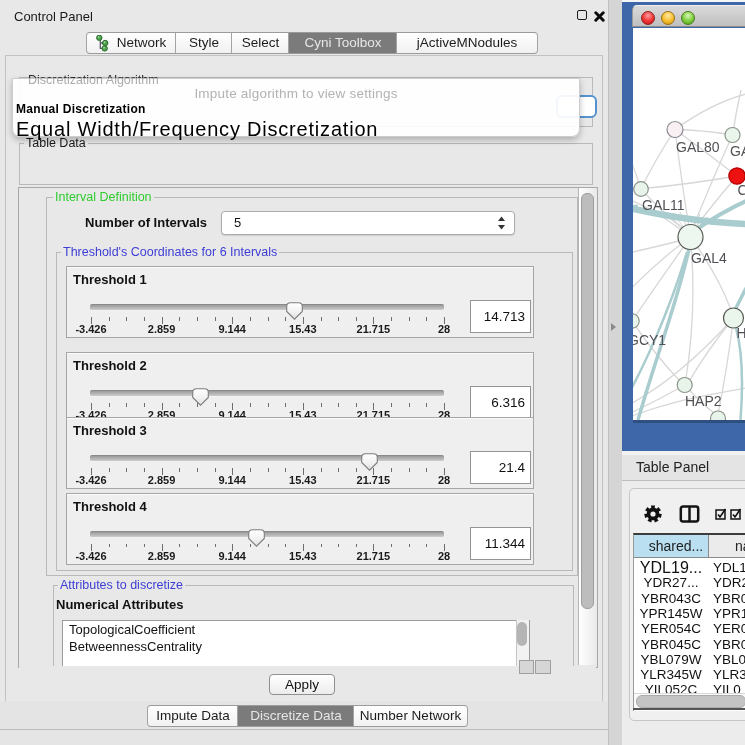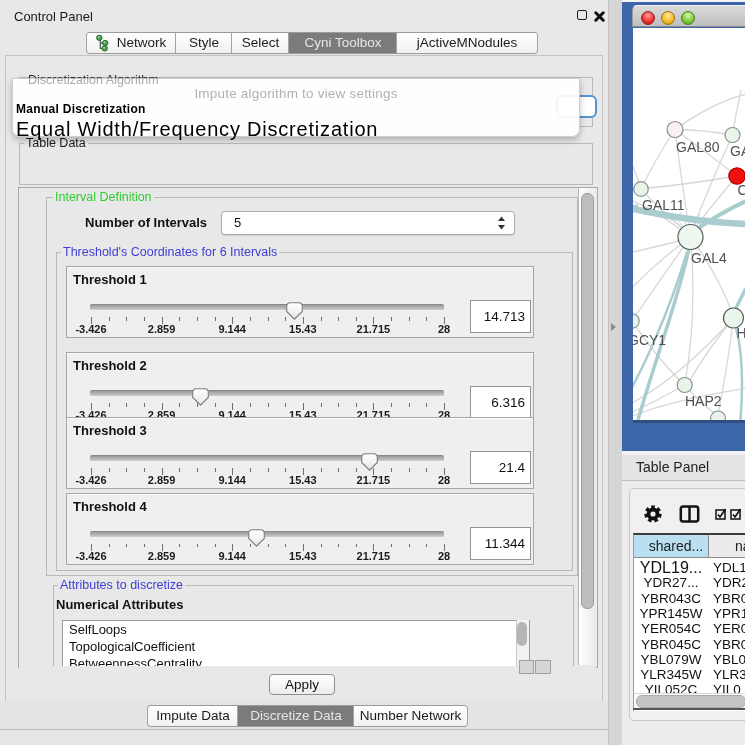--- a/index.html
+++ b/index.html
@@ -274,21 +274,20 @@
         </defs>
       <path d="M4.5 0.7 L12.5 0.7 Q16.3 0.7 16.3 4.5 L16.3 9.5 L8.5 17.2 L0.7 9.5 L0.7 4.5 Q0.7 0.7 4.5 0.7 Z" fill="url(#tg4)" stroke="#7d7d7d" stroke-width="1.1"></path>
       </svg>
   <div class="vbox">11.344</div>
 </div>
 
   <div class="gbox" style="left:53px;top:585px;width:519px;height:95px;border-bottom:none;"></div>
   <div class="glabel" style="left:58px;top:578px;color:#3d3dd6;">Attributes to discretize</div>
   <div class="abs" style="left:56px;top:597px;font-size:13px;font-weight:bold;color:#111;">Numerical Attributes</div>
   <div class="abs" style="left:62px;top:620px;width:466px;height:46px;background:#fff;border:1px solid #9c9c9c;overflow:hidden;">
-    <div class="listrow">SelfLoops</div>
     <div class="listrow">TopologicalCoefficient</div>
     <div class="listrow">BetweennessCentrality</div>
   </div>
   <div class="abs" style="left:516px;top:620px;width:12px;height:46px;background:#f2f2f2;border-left:1px solid #c5c5c5;"></div>
   <div class="abs" style="left:517px;top:622px;width:10px;height:24px;background:#b5b5b5;border-radius:5px;"></div>
 
   <div class="abs" style="left:19px;top:666px;width:577px;height:34px;background:#e8e8e8;"></div>
 
   <div class="abs" style="left:519px;top:660px;width:13px;height:12px;background:#d6d6d6;border:1px solid #9f9f9f;"></div>
   <div class="abs" style="left:535px;top:660px;width:14px;height:12px;background:#d6d6d6;border:1px solid #9f9f9f;"></div>

